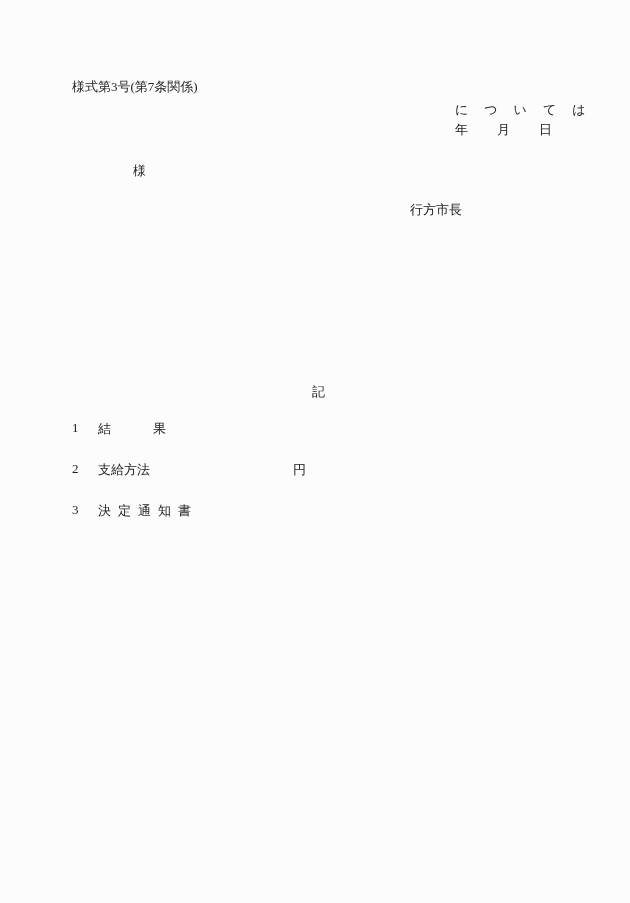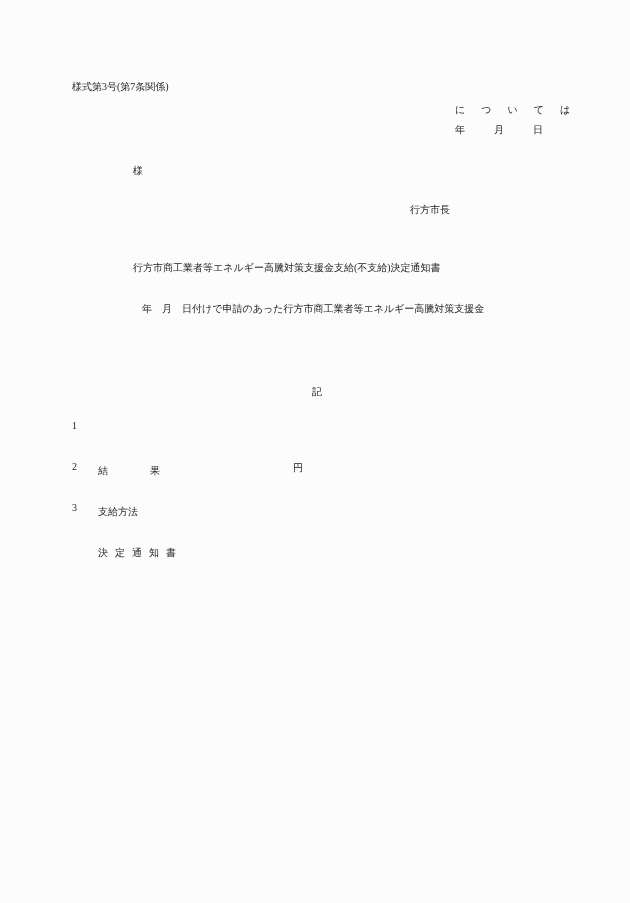--- a/index.html
+++ b/index.html
@@ -7,21 +7,21 @@
     padding: 0;
     background: #fcfcfc;
   }
   .page {
     position: relative;
     width: 630px;
     height: 903px;
     background: #fcfcfc;
     color: #222;
     font-family: "Liberation Serif", "DejaVu Serif", serif;
-    font-size: 10px;
+    font-size: 13px;
     overflow: hidden;
   }
   .abs {
     position: absolute;
     white-space: pre;
     line-height: 16px;
   }
   
   .form-label   { left: 72px;  top: 79px; }
   .ref-line     { left: 455px; top: 102px; letter-spacing: 16px; }
@@ -33,43 +33,41 @@
   .doc-title    { left: 133px; top: 260px; }
   
   .body-1       { left: 142px; top: 301px; }
   .body-2       { left: 85px;  top: 321px; }
   .body-3       { left: 85px;  top: 341px; }
   
   .record-marker{ left: 312px; top: 384px; }
   
   .item-row     { position: absolute; left: 0; width: 100%; height: 16px; }
   .item-num     { position: absolute; left: 72px;  white-space: pre; }
-  .item-label   { position: absolute; left: 98px;  white-space: pre; margin-top: 44px; }
+  .item-label   { position: absolute; left: 98px;  white-space: pre; }
   .item-unit    { position: absolute; left: 293px; white-space: pre; }
   .ls-result    { letter-spacing: 42px; }
   .ls-method    { letter-spacing: 7px; }
 </style>
 </head>
 <body>
 
 <div class="page">
 
   <div class="abs form-label">様式第3号(第7条関係)</div>
 
   <div class="abs ref-line">については</div>
 
   <div class="abs date-line">年月日</div>
 
   <div class="abs addressee">様</div>
 
   <div class="abs sender">行方市長</div>
 
-  <div class="abs doc-title">行方市商工業者等エネルギー高騰対策支援金支給(不支給)決定通知書</div>
 
-  <div class="abs body-1">年　月　日付けで申請のあった行方市商工業者等エネルギー高騰対策支援金</div>
 
 
 
   <div class="abs record-marker">記</div>
 
   <div class="item-row" style="top:420px">
     <span class="item-num">1</span>
     <span class="item-label ls-result">結果</span>
   </div>
 

